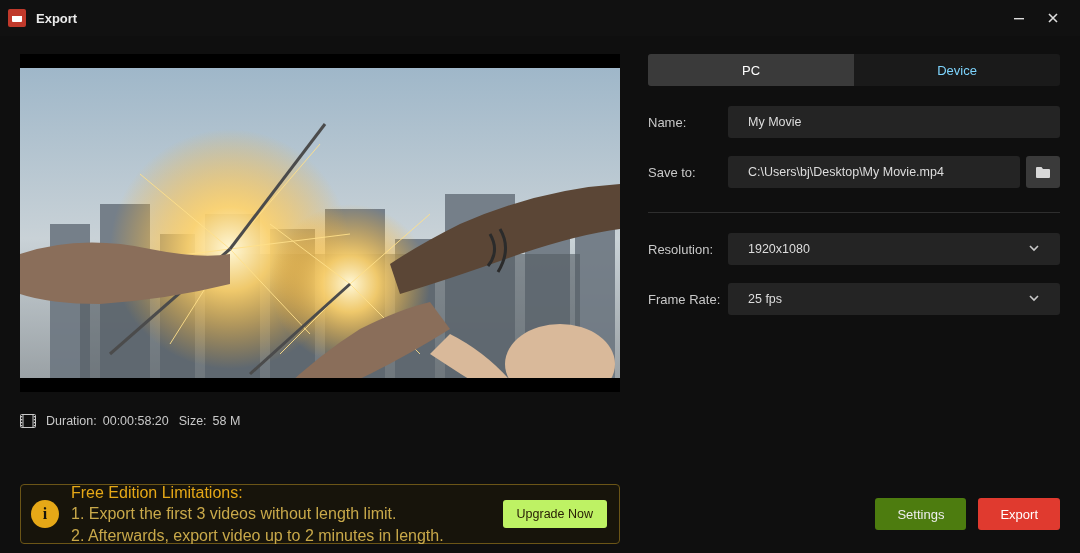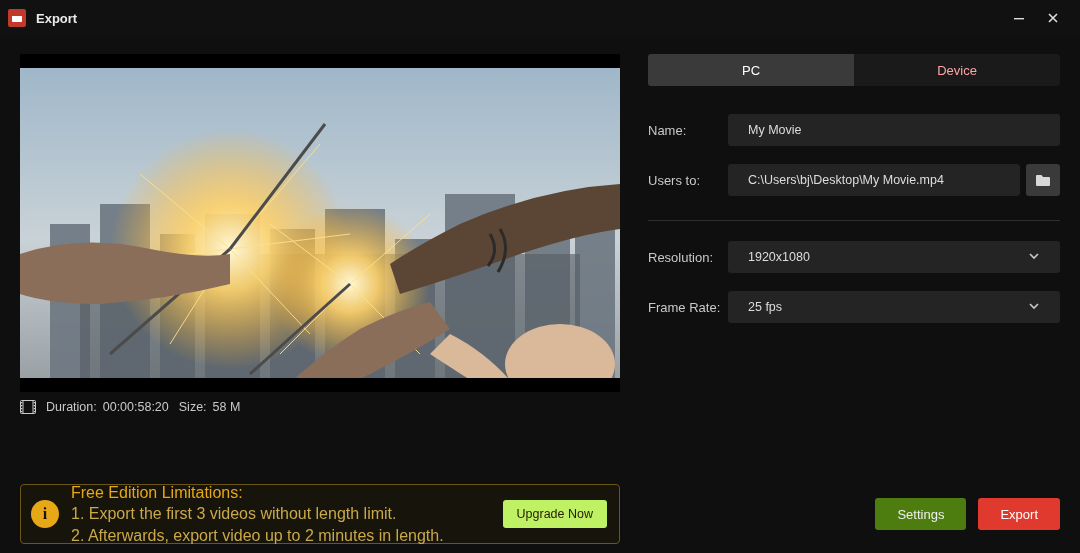--- a/index.html
+++ b/index.html
@@ -7,27 +7,27 @@
   .titlebar{height:36px;background:#111;display:flex;align-items:center;padding:0 10px 0 8px}
   .titlebar .logo{width:18px;height:18px;background:#c0392b;border-radius:2px;display:flex;align-items:center;justify-content:center;margin-right:10px}
   .titlebar .logo svg{display:block}
   .titlebar .title{color:#eaeaea;font-size:13px;font-weight:600}
   .titlebar .spacer{flex:1}
   .winbtn{width:34px;height:36px;display:flex;align-items:center;justify-content:center;color:#ddd;cursor:pointer}
   .content{display:flex;padding:18px 20px 0 20px;height:428px}
   .left{width:600px;display:flex;flex-direction:column}
   .preview{width:600px;height:338px;background:#000;position:relative;overflow:hidden}
   .preview svg{width:100%;height:100%;display:block}
-  .metabar{display:flex;align-items:center;gap:10px;margin-top:8px;color:#c9c9c9;font-size:12.5px}
+  .metabar{display:flex;align-items:center;gap:10px;margin-top:22px;color:#c9c9c9;font-size:12.5px}
   .metabar .film-icon{display:flex;align-items:center}
   .right{flex:1;padding-left:28px;display:flex;flex-direction:column}
   .tabs{display:flex;width:100%;height:32px;background:#1a1a1a;border-radius:3px;overflow:hidden}
-  .tab{flex:1;display:flex;align-items:center;justify-content:center;color:#fca5a5;cursor:pointer;font-size:13px}
+  .tab{flex:1;display:flex;align-items:center;justify-content:center;color:#7dd3fc;cursor:pointer;font-size:13px}
   .tab.active{background:#3a3a3a;color:#fff}
-  .form{margin-top:28px;display:flex;flex-direction:column;gap:18px}
+  .form{margin-top:20px;display:flex;flex-direction:column;gap:18px}
   .row{display:flex;align-items:center}
   .row .label{width:80px;color:#c9c9c9;font-size:13px}
   .row .field{flex:1}
   .input, .select{height:32px;background:#242424;border:none;color:#ddd;font-size:12.5px;padding:0 20px;border-radius:3px;width:100%;display:flex;align-items:center;justify-content:space-between;cursor:default}
   .input{cursor:text}
   .select{cursor:pointer}
   .select .chev{color:#aaa}
   .saverow{display:flex;gap:6px}
   .saverow .input{flex:1}
   .browsebtn{width:34px;height:32px;background:#3a3a3a;border-radius:3px;display:flex;align-items:center;justify-content:center;cursor:pointer}
@@ -177,21 +177,21 @@
 
     <div class="form">
       <div class="row">
         <div class="label">Name:</div>
         <div class="field">
           <input class="input" value="My Movie" style="">
         </div>
       </div>
 
       <div class="row">
-        <div class="label">Users to:</div>
+        <div class="label">Save to:</div>
         <div class="field saverow">
           <input class="input" value="C:\Users\bj\Desktop\My Movie.mp4" style="">
           <div class="browsebtn">
             <svg width="16" height="14" viewBox="0 0 16 14">
                 <path d="M1 3 L1 12 Q1 13 2 13 L14 13 Q15 13 15 12 L15 5 Q15 4 14 4 L8 4 L6.5 2 L2 2 Q1 2 1 3 Z" fill="#d8d8d8"></path>
               </svg>
           </div>
         </div>
       </div>
 

